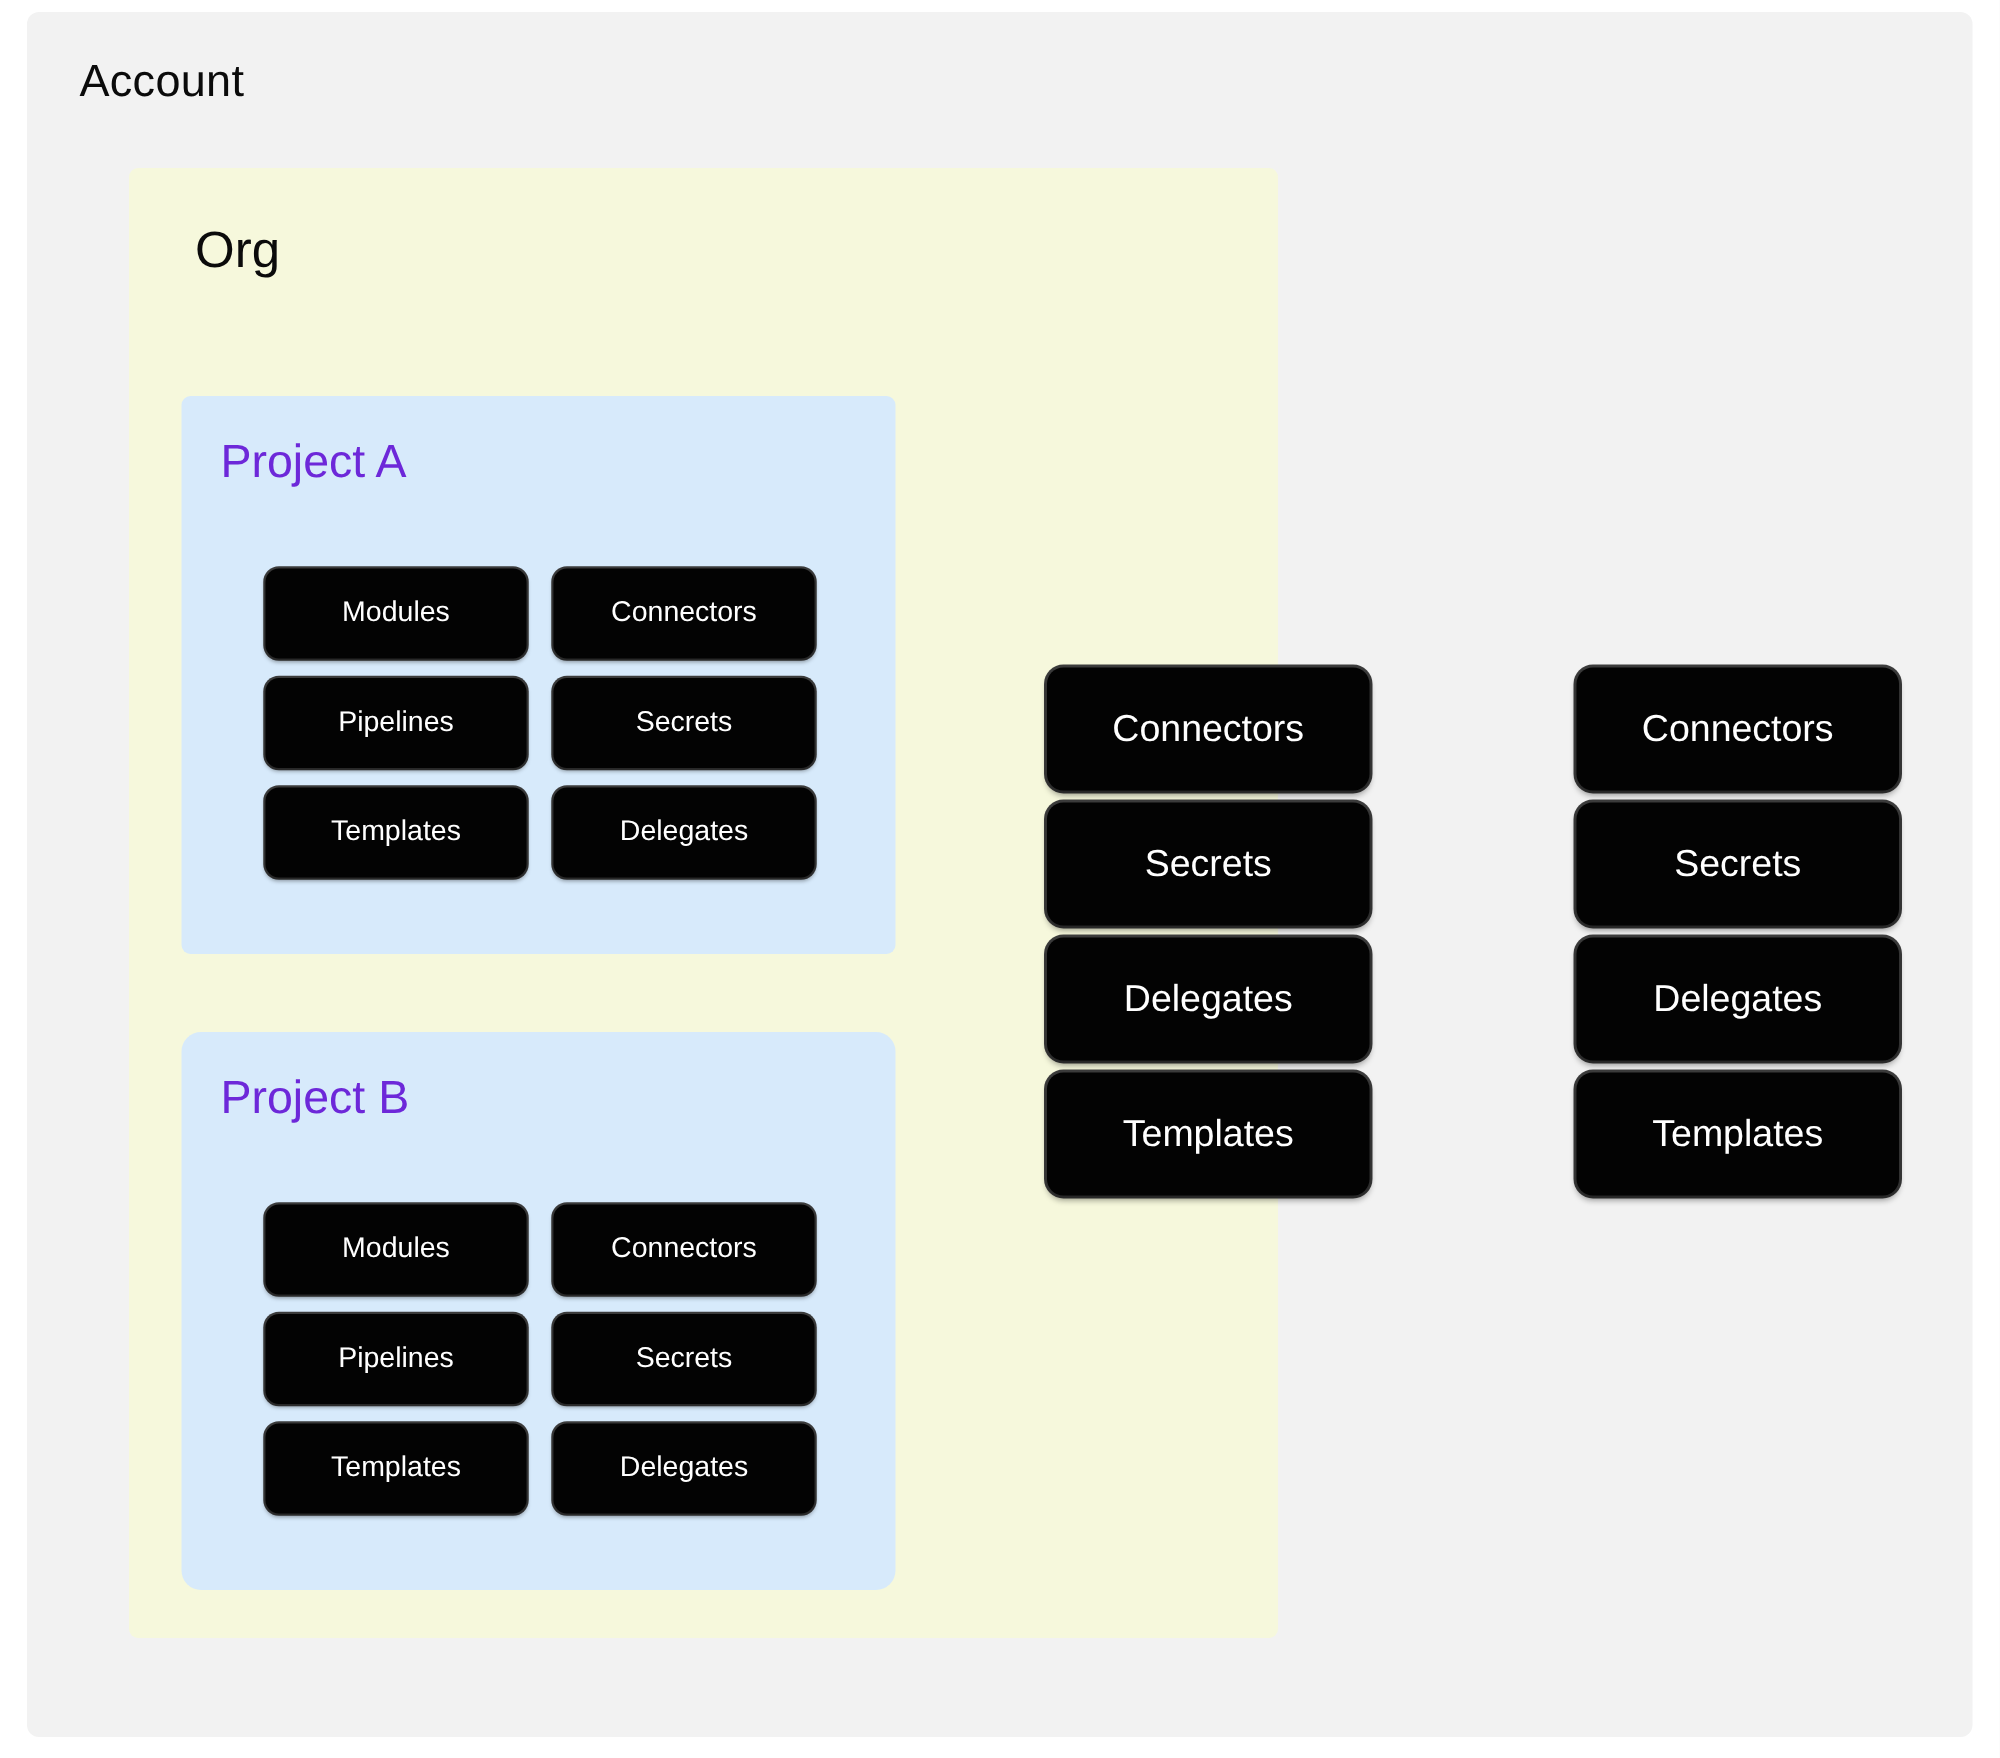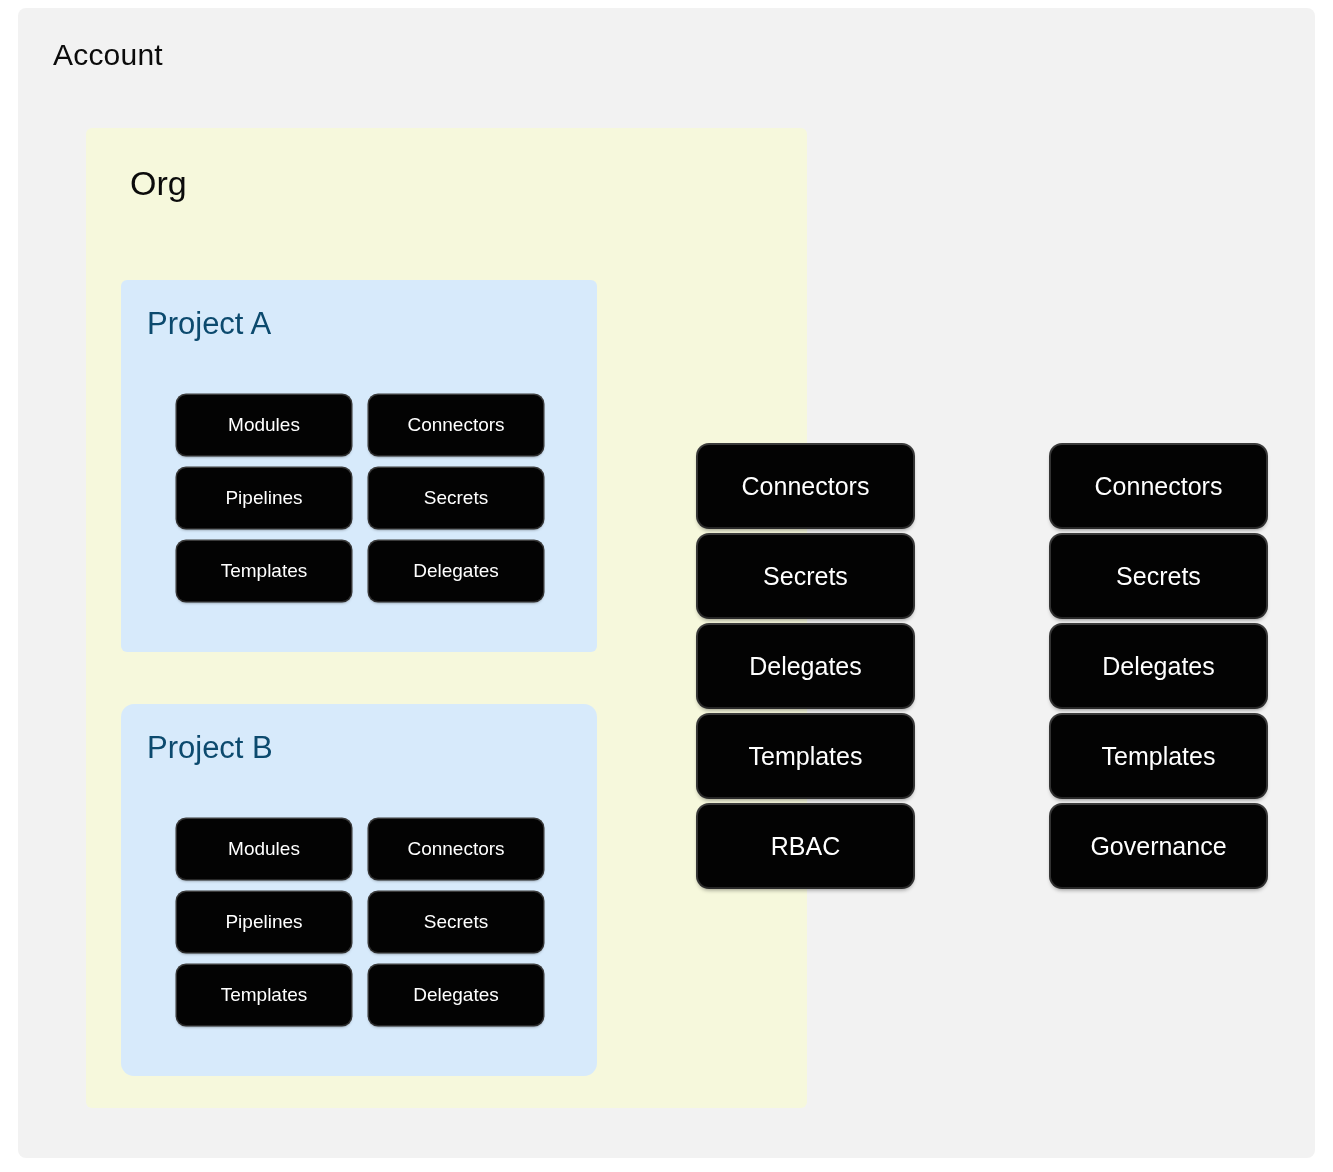--- a/index.html
+++ b/index.html
@@ -35,25 +35,26 @@
     color: #0b0b0b;
     line-height: 1.15;
     letter-spacing: 0.2px;
     white-space: nowrap;
   }
 
   
   .org-box {
     position: absolute;
     left: 68px;
-    top: 120px;
+    top: 104px;
     width: 721px;
     height: 980px;
     background: #f6f8dc;
     border-radius: 6px;
+    padding-left: 45px;
   }
 
   .org-title {
     position: absolute;
     left: 44px;
     top: 36px;
     font-size: 34px;
     color: #0b0b0b;
     line-height: 1.15;
     white-space: nowrap;
@@ -68,21 +69,21 @@
     border-radius: 6px;
   }
   .project-box.p0 { top: 152px; height: 372px; }
   .project-box.p1 { top: 576px; height: 372px; border-radius: 13px; }
 
   .project-title {
     position: absolute;
     left: 26px;
     top: 26px;
     font-size: 31px;
-    color: #0c4a6e;
+    color: #6d28d9;
     line-height: 1.15;
     white-space: nowrap;
   }
 
   
   .project-grid {
     position: absolute;
     left: 56px;
     top: 115px;
     display: grid;
@@ -166,24 +167,22 @@
       </div>
     </div>
 
   </div>
 
   <div class="scope-col org-scope">
     <div class="scope-chip">Connectors</div>
     <div class="scope-chip">Secrets</div>
     <div class="scope-chip">Delegates</div>
     <div class="scope-chip">Templates</div>
-    <div class="scope-chip">RBAC</div>
   </div>
 
   <div class="scope-col account-scope">
     <div class="scope-chip">Connectors</div>
     <div class="scope-chip">Secrets</div>
     <div class="scope-chip">Delegates</div>
     <div class="scope-chip">Templates</div>
-    <div class="scope-chip">Governance</div>
   </div>
 
 </div>
 
 </body></html>

